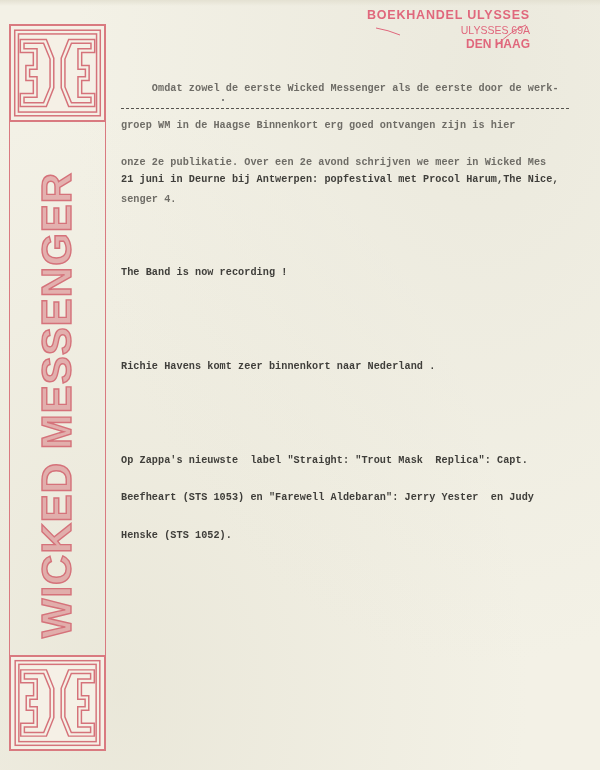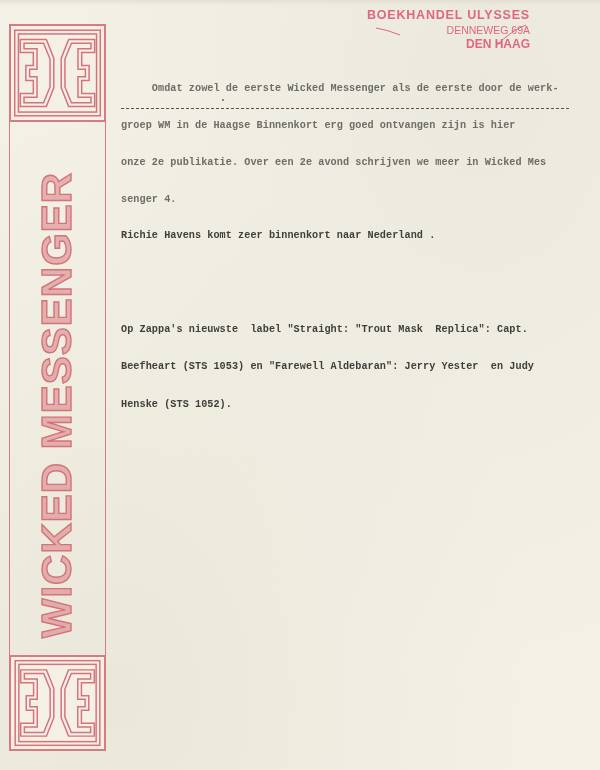--- a/index.html
+++ b/index.html
@@ -118,39 +118,43 @@
     </g>
   </svg>
 </div>
 
 <div class="stamp">
   <div class="shop">BOEKHANDEL ULYSSES</div>
   <div class="street">
     <svg class="swoosh-l" viewBox="0 0 28 10">
       <path d="M2 2 Q14 4 26 9" stroke="#e0677c" stroke-width="1" fill="none"></path>
     </svg>
-    <span>DENNEWEG 69A</span>
+    <span>ULYSSES 69A</span>
     <svg class="swoosh-r" viewBox="0 0 36 26">
       <path d="M34 3 Q20 8 4 24" stroke="#e0677c" stroke-width="1" fill="none"></path>
     </svg>
   </div>
   <div class="city">DEN HAAG</div>
 </div>
 
 <div class="typed intro faint">
   <div>     Omdat zowel de eerste Wicked Messenger als de eerste door de werk-</div>
   <div>groep WM in de Haagse Binnenkort erg goed ontvangen zijn is hier</div>
   <div>onze 2e publikatie. Over een 2e avond schrijven we meer in Wicked Mes</div>
   <div>senger 4.</div>
 </div>
 <div class="dot-mark"></div>
 <div class="rule"></div>
 
 <div class="typed body-text">
   <div class="para">
+    <div>21 juni in Deurne bij Antwerpen: popfestival met Procol Harum,The Nice,</div>
+  </div>
+  <div class="para">
+    <div>The Band is now recording !</div>
   </div>
   <div class="para">
     <div>Richie Havens komt zeer binnenkort naar Nederland .</div>
   </div>
   <div class="para">
     <div>Op Zappa's nieuwste  label "Straight: "Trout Mask  Replica": Capt.</div>
     <div>Beefheart (STS 1053) en "Farewell Aldebaran": Jerry Yester  en Judy</div>
     <div>Henske (STS 1052).</div>
   </div>
   <div class="para">

